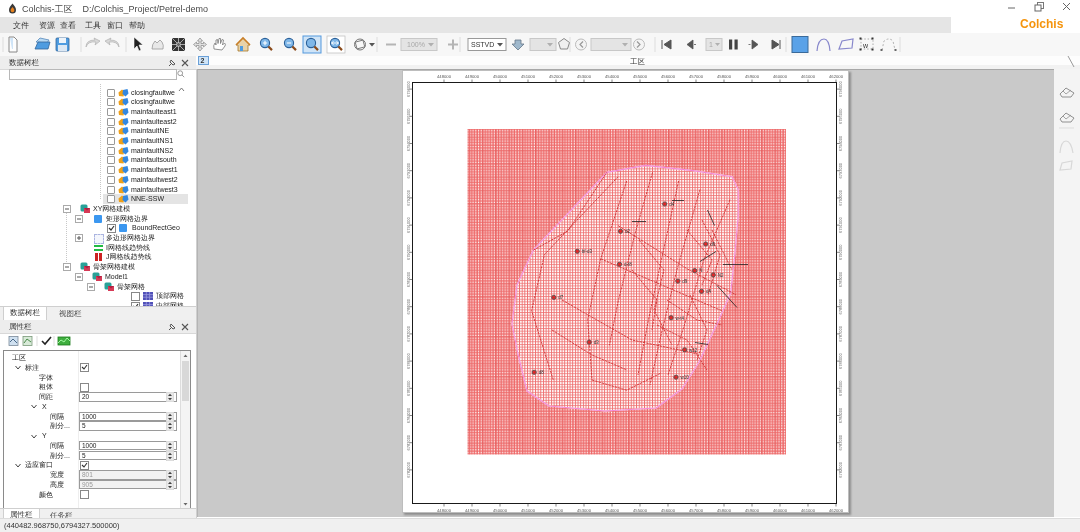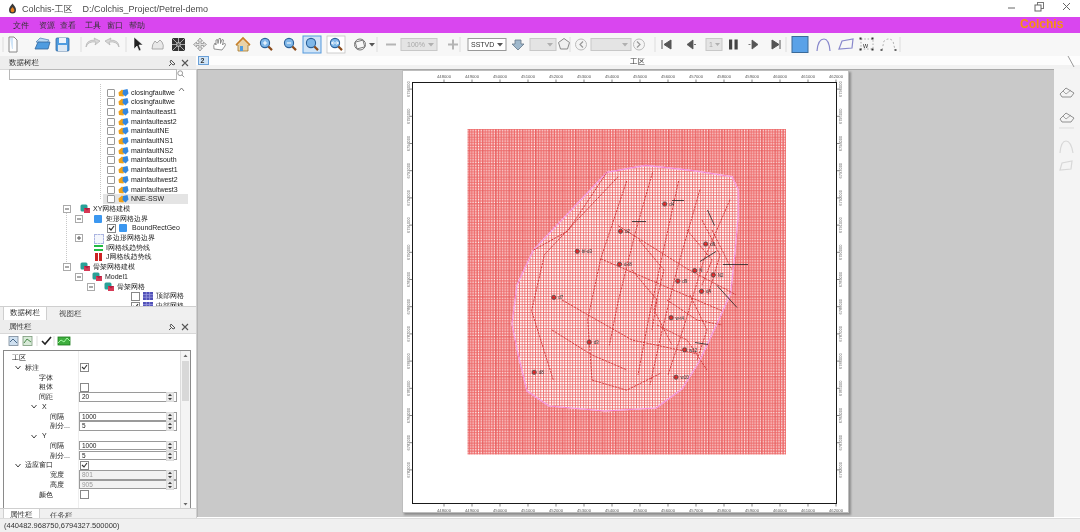--- a/index.html
+++ b/index.html
@@ -2,21 +2,21 @@
 <html><head>
 <meta charset="utf-8">
 <style>
   html,body{margin:0;padding:0;}
   body{width:1080px;height:532px;overflow:hidden;position:relative;
        font-family:"Liberation Sans",sans-serif;background:#fff;
        -webkit-font-smoothing:antialiased;}
   .abs{position:absolute;}
   #titlebar{left:0;top:0;width:1080px;height:17px;background:#fff;}
   #titletext{left:22px;top:3px;font-size:9px;color:#4a4a4a;}
-  #menubar{left:0;top:17px;width:1080px;height:16px;background:#d946ef;font-size:8px;color:#333;}
+  #menubar{left:0;top:17px;width:951px;height:16px;background:#e5e5e5;font-size:8px;color:#333;}
   #menubar span{position:absolute;top:3px;}
   #logo{left:1020px;top:17px;font-size:12px;font-weight:bold;color:#f5940c;}
   #toolbar{left:0;top:33px;width:1080px;height:23px;background:#f7f7f7;border-bottom:1px solid #dcdcdc;}
   #leftpanel{left:0;top:56px;width:196px;height:462px;background:#fff;border-right:1px solid #d0d0d0;}
   .phead{position:absolute;left:0;width:196px;height:13px;background:#ededed;border-bottom:1px solid #d8d8d8;}
   .phead .t{position:absolute;left:9px;top:2px;font-size:7.5px;color:#333;}
   #searchbox{left:9px;top:13px;width:166px;height:9px;border:1px solid #b8b8b8;background:#fff;}
   #tree{left:0px;top:28px;width:188px;height:249px;overflow:hidden;font-size:7px;color:#222;}
   .trow{position:absolute;height:10px;line-height:10px;white-space:nowrap;}
   .cb{position:absolute;display:inline-block;width:6px;height:6px;border:1px solid #999;background:#fff;border-radius:1px;}

